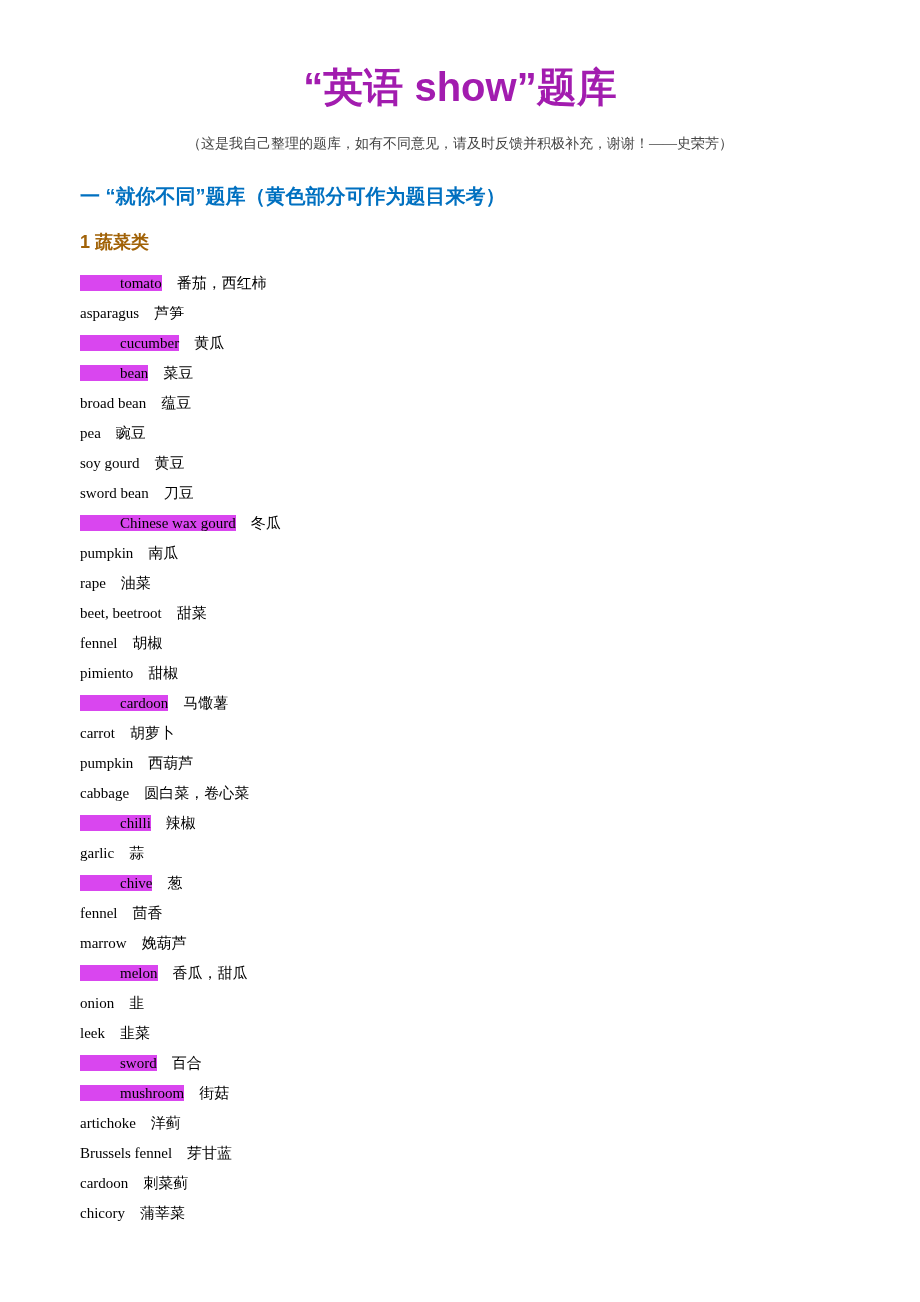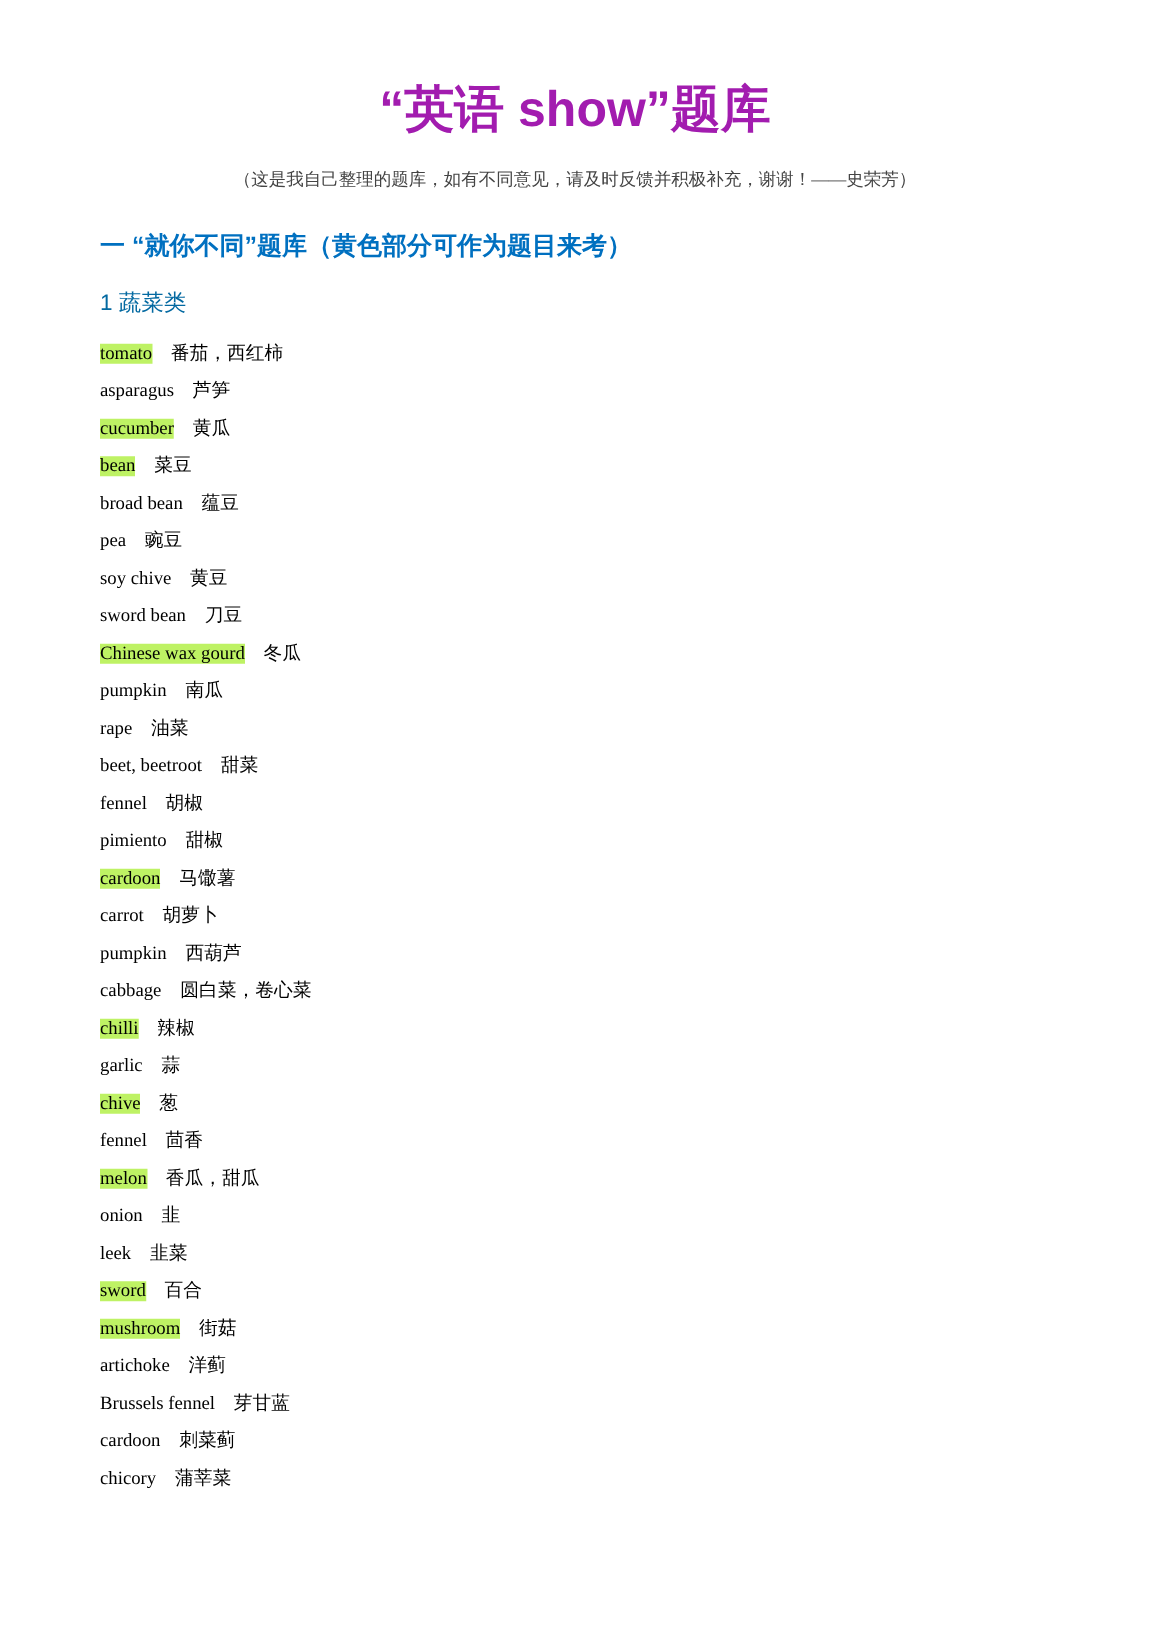--- a/index.html
+++ b/index.html
@@ -33,35 +33,36 @@
     }
     .section-heading {
       font-size: 20px;
       color: #0070C0;
       font-weight: bold;
       margin-bottom: 20px;
       font-family: "SimHei", "黑体", sans-serif;
     }
     .category-heading {
       font-size: 18px;
-      color: #0369a1;
-      font-weight: normal;
+      color: #a16207;
+      font-weight: bold;
       margin-bottom: 14px;
       font-family: "SimHei", "黑体", sans-serif;
     }
     .vocab-list {
       list-style: none;
       line-height: 2.0;
     }
     .vocab-list li {
       font-size: 15px;
       white-space: pre;
     }
     .highlight {
-      background-color: #bef264;
+      background-color: #d946ef;
+      padding-left: 40px;
     }
     .english {
       font-family: "Times New Roman", Times, serif;
       font-size: 15px;
     }
     .chinese {
       font-family: "SimSun", "宋体", serif;
       font-size: 15px;
     }
   </style>
@@ -75,36 +76,37 @@
 
 <h3 class="category-heading">1 蔬菜类</h3>
 
 <ul class="vocab-list" id="vocab-list">
 <li><span class="english highlight">tomato</span>    <span class="chinese">番茄，西红柿</span></li>
     <li><span class="english">asparagus</span>    <span class="chinese">芦笋</span></li>
     <li><span class="english highlight">cucumber</span>    <span class="chinese">黄瓜</span></li>
     <li><span class="english highlight">bean</span>    <span class="chinese">菜豆</span></li>
     <li><span class="english">broad bean</span>    <span class="chinese">蕴豆</span></li>
     <li><span class="english">pea</span>    <span class="chinese">豌豆</span></li>
-    <li><span class="english">soy chive</span>    <span class="chinese">黄豆</span></li>
+    <li><span class="english">soy gourd</span>    <span class="chinese">黄豆</span></li>
     <li><span class="english">sword bean</span>    <span class="chinese">刀豆</span></li>
     <li><span class="english highlight">Chinese wax gourd</span>    <span class="chinese">冬瓜</span></li>
     <li><span class="english">pumpkin</span>    <span class="chinese">南瓜</span></li>
     <li><span class="english">rape</span>    <span class="chinese">油菜</span></li>
     <li><span class="english">beet, beetroot</span>    <span class="chinese">甜菜</span></li>
     <li><span class="english">fennel</span>    <span class="chinese">胡椒</span></li>
     <li><span class="english">pimiento</span>    <span class="chinese">甜椒</span></li>
     <li><span class="english highlight">cardoon</span>    <span class="chinese">马馓薯</span></li>
     <li><span class="english">carrot</span>    <span class="chinese">胡萝卜</span></li>
     <li><span class="english">pumpkin</span>    <span class="chinese">西葫芦</span></li>
     <li><span class="english">cabbage</span>    <span class="chinese">圆白菜，卷心菜</span></li>
     <li><span class="english highlight">chilli</span>    <span class="chinese">辣椒</span></li>
     <li><span class="english">garlic</span>    <span class="chinese">蒜</span></li>
     <li><span class="english highlight">chive</span>    <span class="chinese">葱</span></li>
     <li><span class="english">fennel</span>    <span class="chinese">茴香</span></li>
+    <li><span class="english">marrow</span>    <span class="chinese">娩葫芦</span></li>
     <li><span class="english highlight">melon</span>    <span class="chinese">香瓜，甜瓜</span></li>
     <li><span class="english">onion</span>    <span class="chinese">韭</span></li>
     <li><span class="english">leek</span>    <span class="chinese">韭菜</span></li>
     <li><span class="english highlight">sword</span>    <span class="chinese">百合</span></li>
     <li><span class="english highlight">mushroom</span>    <span class="chinese">街菇</span></li>
     <li><span class="english">artichoke</span>    <span class="chinese">洋蓟</span></li>
     <li><span class="english">Brussels fennel</span>    <span class="chinese">芽甘蓝</span></li>
     <li><span class="english">cardoon</span>    <span class="chinese">刺菜蓟</span></li>
     <li><span class="english">chicory</span>    <span class="chinese">蒲莘菜</span></li>
   </ul>

